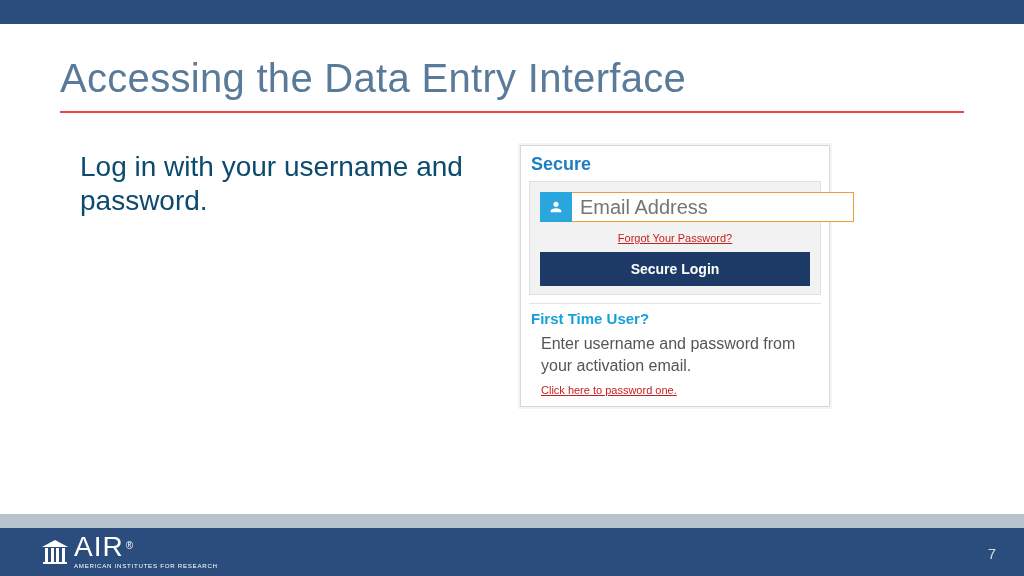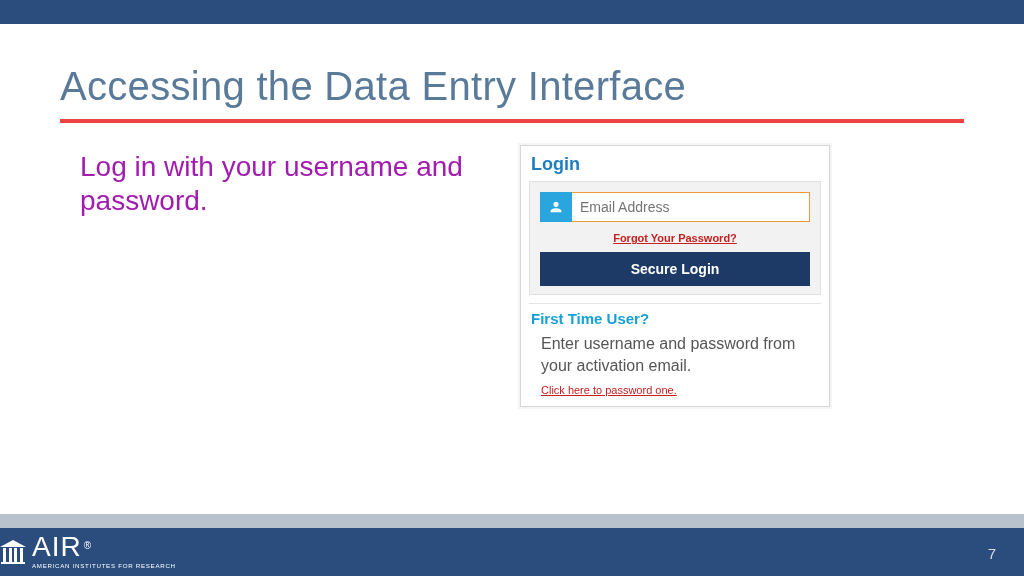--- a/index.html
+++ b/index.html
@@ -1,60 +1,60 @@
 <!DOCTYPE html>
 <html><head>
 <meta charset="utf-8">
 <style>
   * { box-sizing: border-box; margin: 0; padding: 0; }
   html, body { width: 1024px; height: 576px; font-family: Arial, Helvetica, sans-serif; background: #fff; }
   .slide { position: relative; width: 1024px; height: 576px; }
   .top-bar { position: absolute; top: 0; left: 0; right: 0; height: 24px; background: #2a4d7e; }
   .title {
-    position: absolute; top: 64px; left: 60px; right: 60px;
+    position: absolute; top: 56px; left: 60px; right: 60px;
     font-size: 40px; font-weight: 300; color: #5a7a9a; letter-spacing: 0.3px;
-    border-bottom: 4px solid #ef4444; padding-bottom: 10px;
+    border-bottom: 2px solid #ef4444; padding-bottom: 10px;
   }
   .body-text {
     position: absolute; top: 150px; left: 80px; width: 400px;
-    font-size: 28px; color: #a21caf; line-height: 1.2; font-weight: 400;
+    font-size: 28px; color: #0c4a6e; line-height: 1.2; font-weight: 400;
   }
 
   .login-wrap {
     position: absolute; top: 145px; left: 520px; width: 310px;
     border: 1px solid #d7d7d7; background: #fff;
     box-shadow: 0 0 0 2px #f4f4f4;
   }
   .login-title { color: #1d7fc0; font-weight: 700; font-size: 18px; padding: 8px 10px 6px; }
   .login-inner { background: #f2f2f2; border: 1px solid #e0e0e0; margin: 0 8px 6px; padding: 10px 10px 8px; }
   .field { display: flex; margin-bottom: 10px; }
   .field .icon {
     width: 32px; height: 30px; background: #2aa6df; color: #fff;
     display: flex; align-items: center; justify-content: center; flex: 0 0 32px;
   }
   .field .icon svg { width: 16px; height: 16px; fill: #fff; }
   .field input {
     flex: 1; height: 30px; border: 1px solid #f09a3a; border-left: none;
-    padding: 0 8px; font-size: 14px; color: #9a9a9a; background: #fff; outline: none;
+    padding: 0 8px; font-size: 20px; color: #9a9a9a; background: #fff; outline: none;
   }
   .field.pwd input { border: 1px solid #cfcfcf; border-left: none; }
   .forgot { text-align: center; font-size: 11px; margin: 2px 0 8px; }
-  .forgot a { color: #c62020; text-decoration: underline; font-weight: bold; }
+  .forgot a { color: #c62020; text-decoration: underline; }
   .secure-btn {
     display: block; width: 100%; background: #1d3a66; color: #fff;
     border: none; padding: 9px 0; font-weight: 700; font-size: 14px; cursor: pointer;
   }
   .ftu { margin: 8px 8px 10px; border-top: 1px solid #e4e4e4; padding-top: 6px; }
   .ftu-title { color: #16a0d8; font-weight: 700; font-size: 15px; margin: 0 0 6px 2px; }
   .ftu-text { font-size: 16px; color: #555; line-height: 1.35; margin: 0 6px 8px 12px; }
   .ftu-link { font-size: 11px; margin: 0 6px 4px 12px; }
   .ftu-link a { color: #c62020; text-decoration: underline; }
 
   .footer-gray { position: absolute; left: 0; right: 0; bottom: 48px; height: 14px; background: #b8c2cd; }
-  .footer-blue { position: absolute; left: 0; right: 0; bottom: 0; height: 48px; background: #2a4d7e; display: flex; align-items: center; }
+  .footer-blue { position: absolute; left: 0; right: 0; bottom: 0; height: 48px; background: #2a4d7e; display: flex; align-items: center; padding-left: 42px; }
   .logo { display: flex; align-items: center; color: #fff; }
   .logo-mark {
     width: 26px; height: 24px; margin-right: 6px; position: relative;
   }
   .logo-mark .roof { width: 0; height: 0; border-left: 13px solid transparent; border-right: 13px solid transparent; border-bottom: 7px solid #fff; position: absolute; top: 0; left: 0; }
   .logo-mark .cols { position: absolute; top: 8px; left: 3px; right: 3px; bottom: 2px; display: flex; justify-content: space-between; }
   .logo-mark .cols span { width: 3px; background: #fff; }
   .logo-mark .base { position: absolute; bottom: 0; left: 1px; right: 1px; height: 2px; background: #fff; }
   .logo-text { font-size: 28px; font-weight: 400; letter-spacing: 1px; line-height: 0.8; }
   .logo-sub { font-size: 6.2px; letter-spacing: 0.7px; display: block; margin-top: 2px; font-weight: 400; }
@@ -65,21 +65,21 @@
 <body>
 
 <div class="slide">
   <div class="top-bar"></div>
 
   <h1 class="title">Accessing the Data Entry Interface</h1>
 
   <div class="body-text">Log in with your username and password.</div>
 
   <div class="login-wrap">
-    <div class="login-title">Login</div>
+    <div class="login-title">Secure</div>
     <div class="login-inner">
       <div class="field">
         <span class="icon">
           <svg viewBox="0 0 24 24">
               <path d="M12 12c2.2 0 4-1.8 4-4s-1.8-4-4-4-4 1.8-4 4 1.8 4 4 4zm0 2c-2.7 0-8 1.3-8 4v2h16v-2c0-2.7-5.3-4-8-4z"></path>
             </svg>
         </span>
         <input type="text" placeholder="Email Address" style="">
       </div>
       <div class="forgot">

